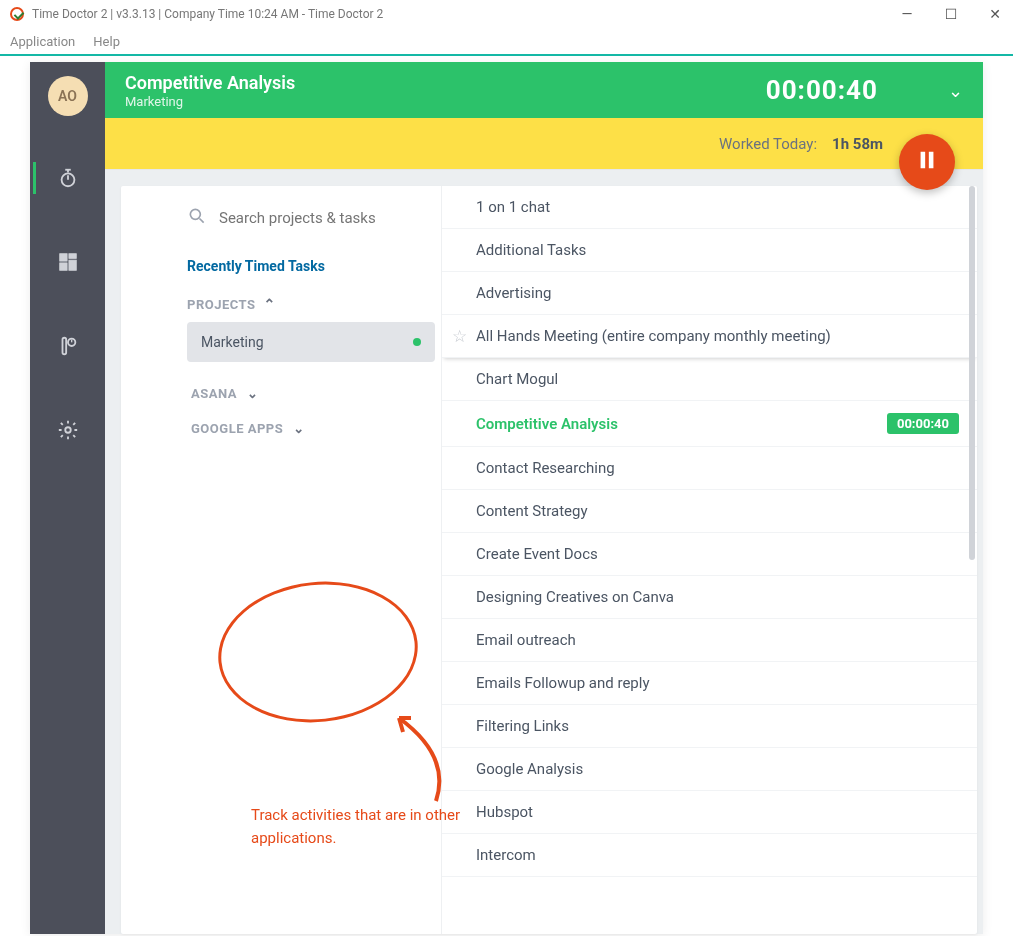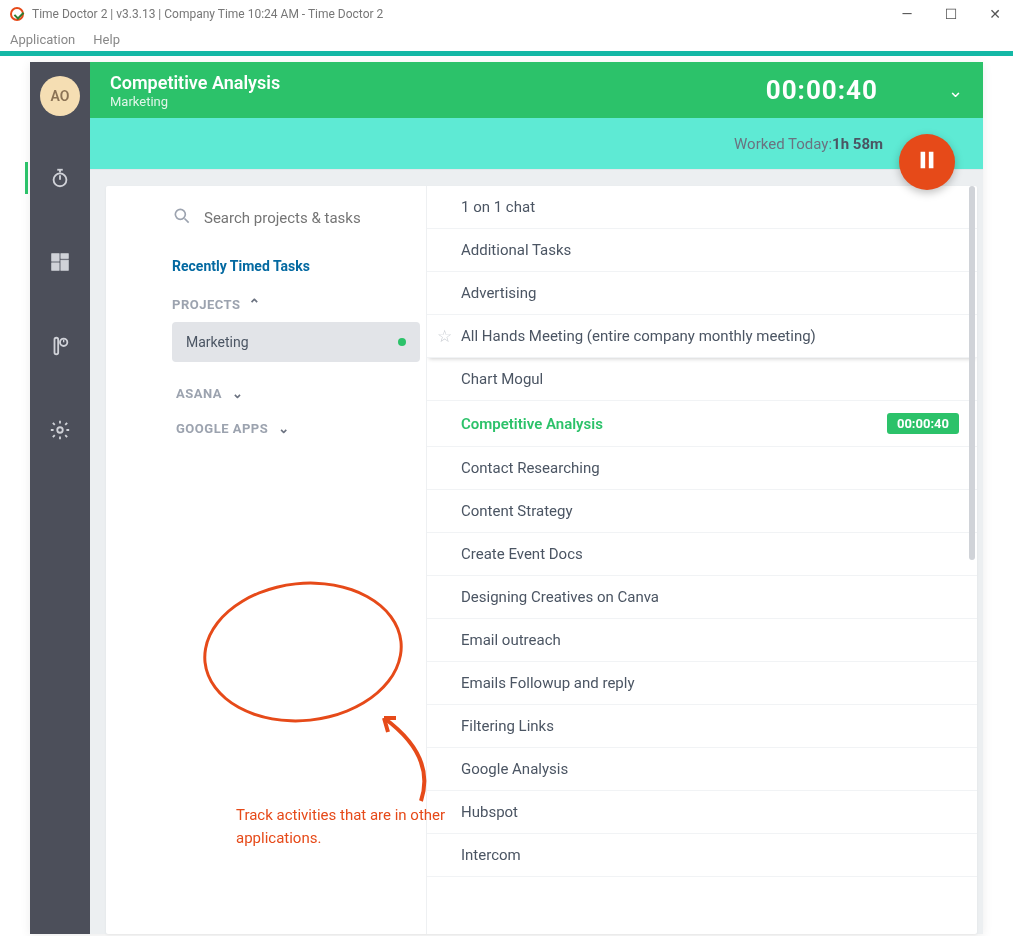--- a/index.html
+++ b/index.html
@@ -7,48 +7,48 @@
 
   
   .titlebar { height: 28px; display: flex; align-items: center; padding: 0 10px; color: #666; font-size: 12px; justify-content: center; }
   .titlebar .app-icon { width: 14px; height: 14px; border-radius: 50%; border: 2px solid #e64a19; position: relative; margin-right: 8px; }
   .titlebar .app-icon::after { content:''; position:absolute; top:1px; left:4px; width:4px; height:7px; border-right:2px solid #2e7d32; border-bottom:2px solid #2e7d32; transform:rotate(45deg); }
   .titlebar .title { flex: 1; color: #777; }
   .winbtns { display: flex; gap: 28px; color: #555; font-size: 14px; }
   .winbtn { width: 16px; text-align:center; cursor:pointer; }
 
   
-  .menubar { height: 28px; display: flex; align-items: center; padding: 0 10px; gap: 18px; color: #888; font-size: 13px; border-bottom: 5px solid #14b8a6; }
+  .menubar { height: 28px; display: flex; align-items: center; padding: 0 10px; gap: 18px; color: #888; font-size: 13px; border-bottom: 2px solid #14b8a6; }
   .menubar span { cursor: pointer; }
 
   
   .appbody { position: absolute; left: 30px; right: 30px; top: 62px; bottom: 2px; display: flex; background: #eceff1; box-shadow: 0 2px 10px rgba(0,0,0,0.08); }
 
   
-  .sidebar { width: 60px; background: #4c4f5a; display: flex; flex-direction: column; align-items: center; padding-top: 14px; gap: 40px; }
+  .sidebar { width: 75px; background: #4c4f5a; display: flex; flex-direction: column; align-items: center; padding-top: 14px; gap: 40px; }
   .avatar { width: 40px; height: 40px; border-radius: 50%; background: #f5deb3; color: #8b7355; font-size: 14px; font-weight:600; display:flex; align-items:center; justify-content:center; }
   .navitem { width: 70px; height: 44px; display:flex; align-items:center; justify-content:center; position: relative; cursor:pointer; }
   .navitem.active::before { content:''; position:absolute; left:0; top:6px; bottom:6px; width:3px; background:#2cc26a; }
   .navicon { width: 22px; height: 22px; }
   .navicon svg { width: 100%; height: 100%; fill: #d0d2d8; stroke:#d0d2d8; }
 
   
   .main { flex: 1; display: flex; flex-direction: column; background:#eceff1; }
 
   .greenbar { background: #2cc26a; color: #fff; height: 56px; display:flex; align-items:center; padding: 0 20px; position: relative; }
   .task-title { font-size: 18px; font-weight:600; }
   .task-sub { font-size: 13px; opacity: 0.85; margin-top:1px; }
   .timer { margin-left:auto; font-size: 26px; font-weight:700; margin-right: 70px; letter-spacing:1px; }
   .chev { color:#fff; font-size:18px; cursor:pointer; }
 
   .pausebtn { position:absolute; right: 28px; top: 72px; width: 56px; height: 56px; border-radius:50%; background:#e64a19; display:flex; align-items:center; justify-content:center; box-shadow:0 3px 8px rgba(0,0,0,0.25); cursor:pointer; z-index:5; }
   .pausebtn svg { fill:#fff; width:22px; height:22px; }
 
-  .workbar { background:#5eead4; height: 52px; display:flex; align-items:center; justify-content:flex-end; padding: 0 100px 0 20px; color:#6b7280; font-size:15px; border-bottom:1px solid #e5e7eb; }
-  .workbar b { color:#4b5563; font-weight:700; margin-left:0; }
+  .workbar { background:#fde047; height: 52px; display:flex; align-items:center; justify-content:flex-end; padding: 0 100px 0 20px; color:#6b7280; font-size:15px; border-bottom:1px solid #e5e7eb; }
+  .workbar b { color:#4b5563; font-weight:700; margin-left:15px; }
 
   .content-wrap { padding: 16px 6px 0 16px; flex:1; display:flex; }
   .panel { background:#fff; flex:1; display:flex; border-radius:2px; box-shadow:0 1px 3px rgba(0,0,0,0.05); position:relative; overflow:hidden;padding-left:48px; }
 
   .leftcol { width: 272px; padding: 20px 6px 0 18px; position:relative; }
   .search-row { display:flex; align-items:center; gap:12px; color:#9ca3af; font-size:15px; margin-bottom: 28px; }
   .search-row svg { width:20px; height:20px; fill:#9ca3af; }
   .search-row input { border:none; outline:none; font-size:15px; color:#6b7280; width:180px; }
   .leftcol h4 { font-size:14px; color:#0369a1; font-weight:700; margin-bottom: 22px; }
   .section-hdr { font-size:13px; color:#9ca3af; font-weight:700; letter-spacing:0.5px; display:flex; align-items:center; gap:8px; margin-bottom:10px; cursor:pointer; }

